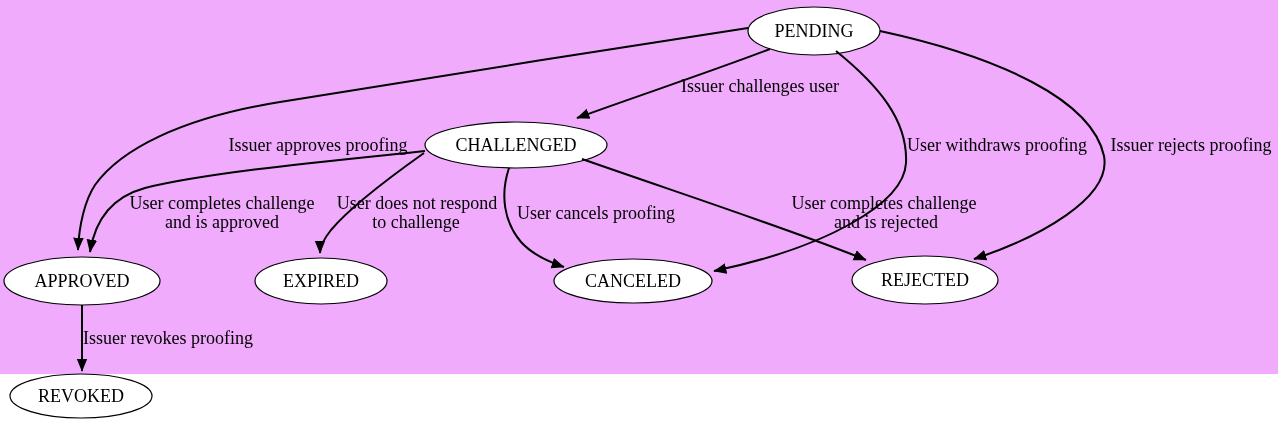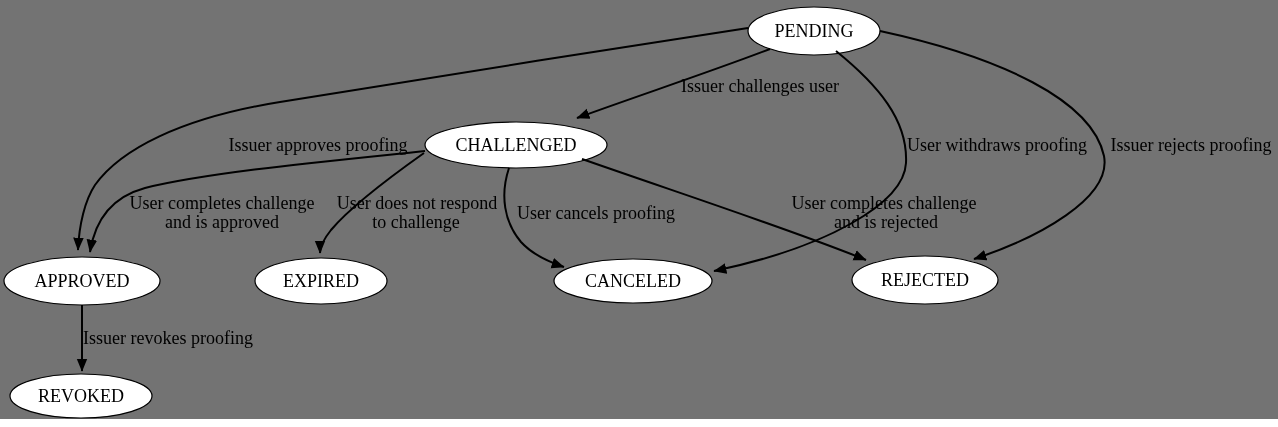--- a/index.html
+++ b/index.html
@@ -5,22 +5,22 @@
   html, body {
     margin: 0;
     padding: 0;
     background: #ffffff;
     width: 1278px;
     height: 427px;
     overflow: hidden;
   }
   .diagram-wrap {
     width: 1278px;
-    height: 419px;
-    background: #737373;
+    height: 374px;
+    background: #f0abfc;
   }
   svg {
     display: block;
     font-family: "Liberation Serif", "DejaVu Serif", serif;
   }
   .node ellipse {
     fill: #ffffff;
     stroke: #000000;
     stroke-width: 1.2;
   }

